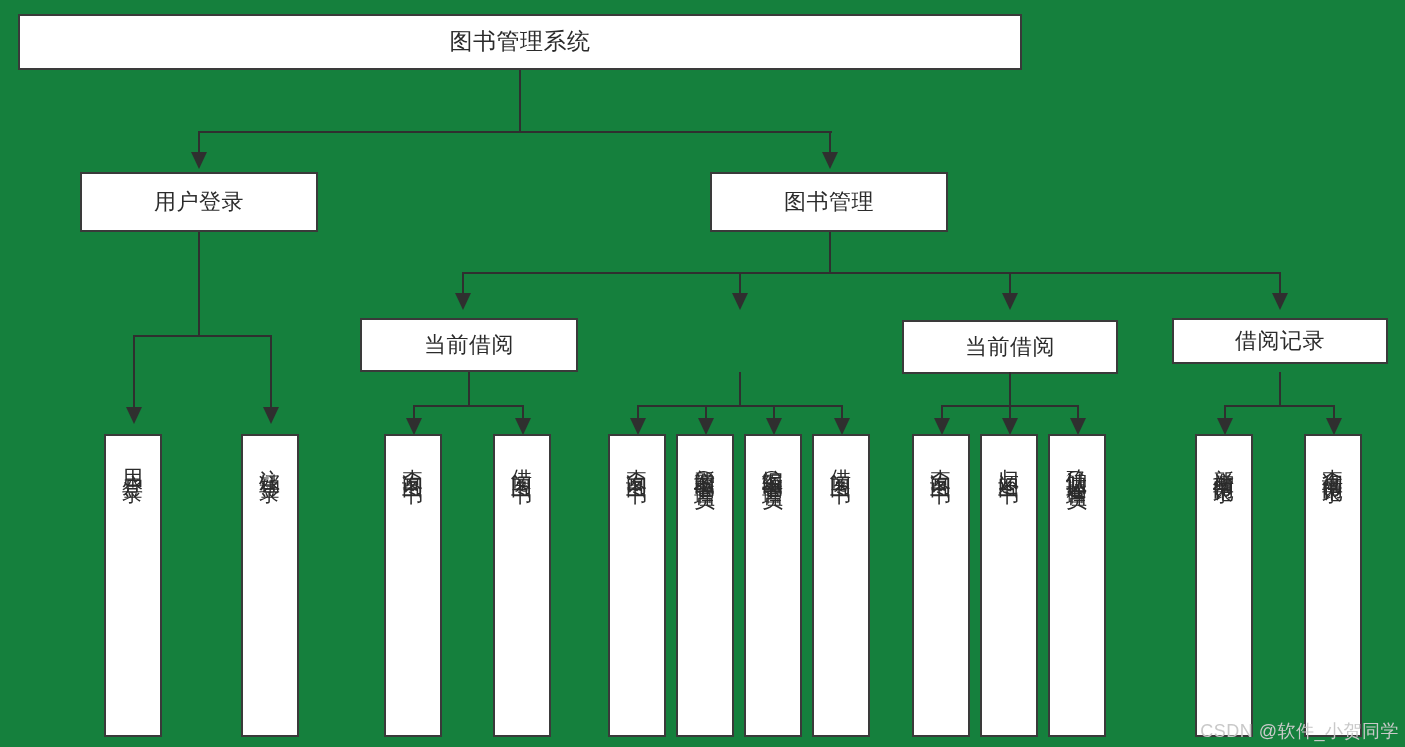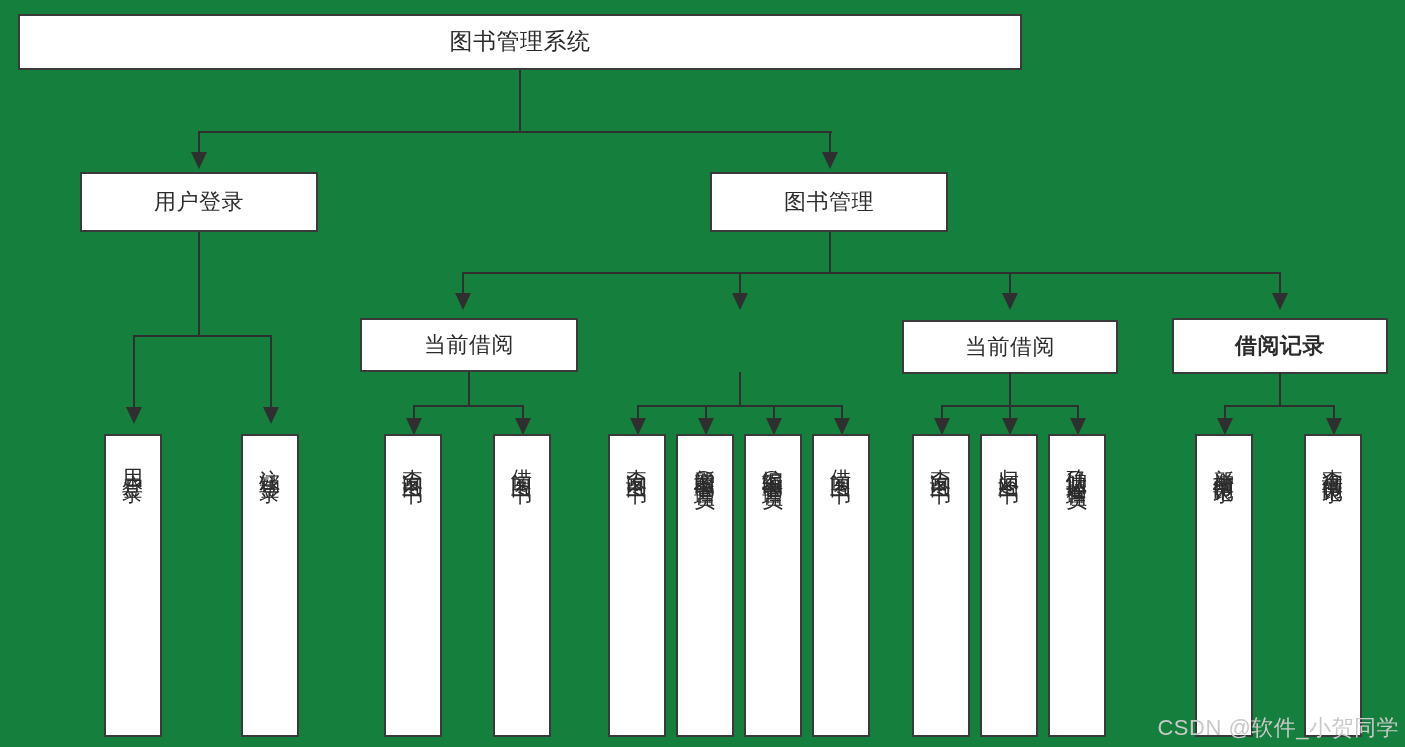--- a/index.html
+++ b/index.html
@@ -73,21 +73,21 @@
     width: 0;
     height: 0;
     border-left: 8px solid transparent;
     border-right: 8px solid transparent;
     border-top: 17px solid #2f2f2f;
   }
   .watermark {
     position: absolute;
     right: 6px;
     bottom: 4px;
-    font-size: 22px;
+    font-size: 18px;
     color: #c9c9c9;
     letter-spacing: 0.5px;
     white-space: nowrap;
     user-select: none;
   }
 </style>
 </head>
 <body>
 
 <div id="diagram-root">
@@ -130,21 +130,21 @@
   <div class="arrow" style="left:1002px; top:293px;"></div>
   <div class="vline" style="left:1279px; top:272px; height:22px;"></div>
   <div class="arrow" style="left:1272px; top:293px;"></div>
 
   <div class="node horiz" style="left:360px; top:318px; width:218px; height:54px;">
     <span class="node-label">当前借阅</span>
   </div>
   <div class="node horiz" style="left:902px; top:320px; width:216px; height:54px;">
     <span class="node-label">当前借阅</span>
   </div>
-  <div class="node horiz" style="left:1172px; top:318px; width:216px; height:56px;font-weight:bold;">
+  <div class="node horiz" style="left:1172px; top:318px; width:216px; height:46px;">
     <span class="node-label">借阅记录</span>
   </div>
 
   <div class="vline" style="left:468px; top:372px; height:34px;"></div>
   <div class="hline" style="left:413px; top:405px; width:110px;"></div>
   <div class="vline" style="left:413px; top:405px; height:14px;"></div>
   <div class="arrow" style="left:406px; top:418px;"></div>
   <div class="vline" style="left:522px; top:405px; height:14px;"></div>
   <div class="arrow" style="left:515px; top:418px;"></div>
 

